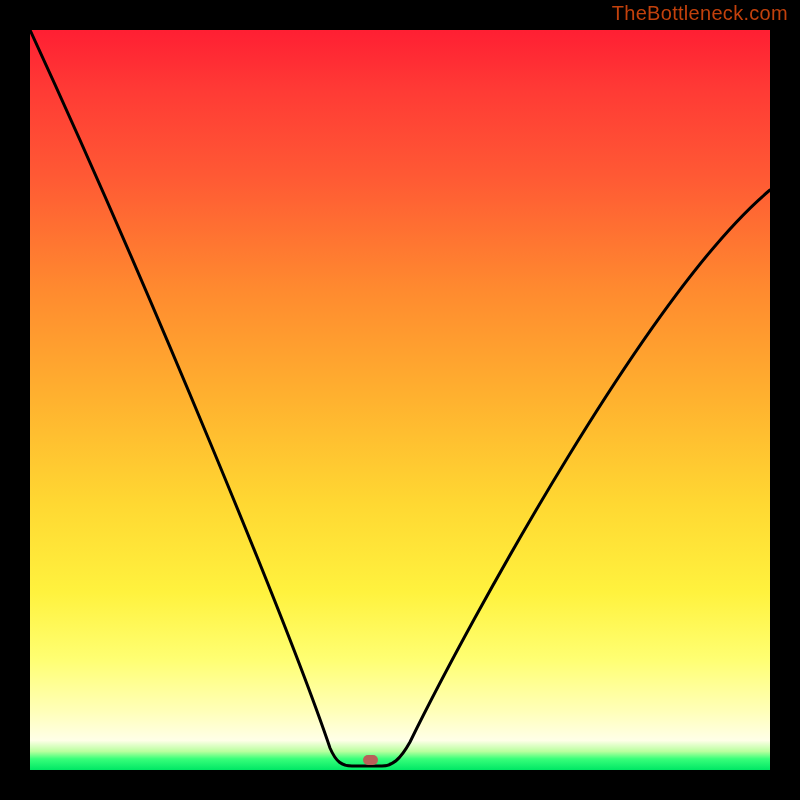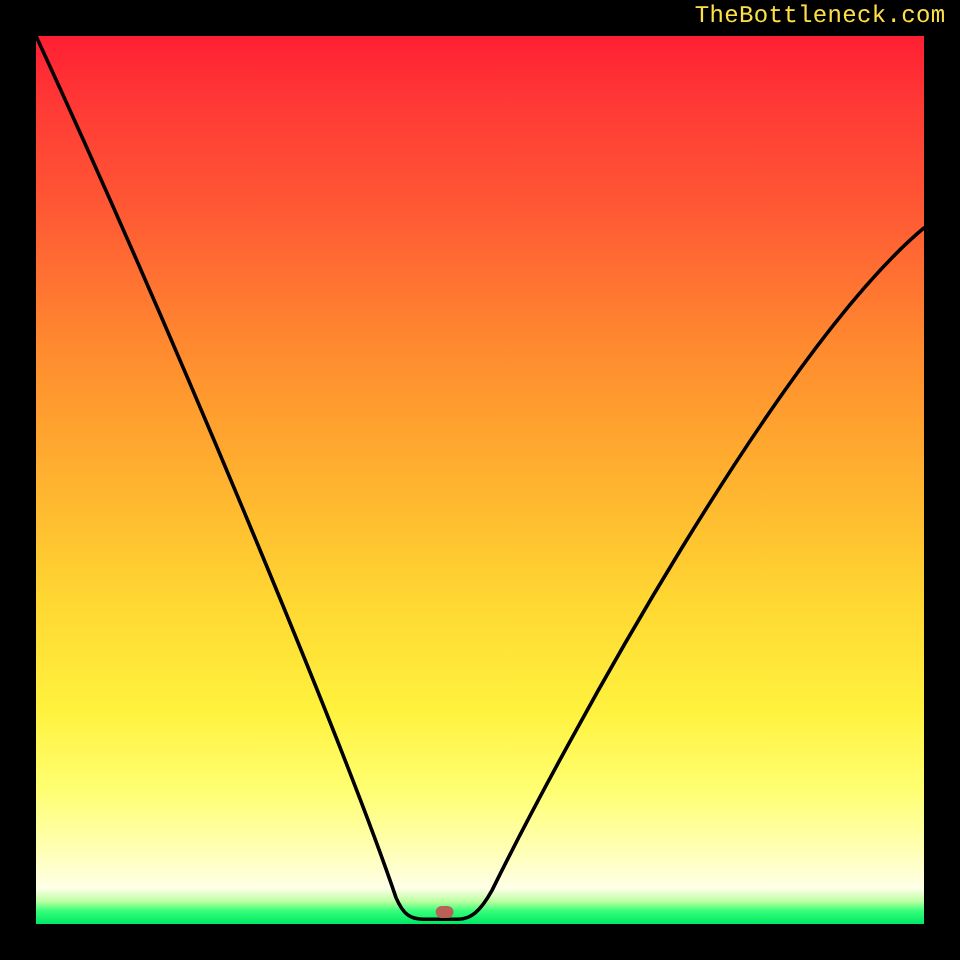--- a/index.html
+++ b/index.html
@@ -13,26 +13,25 @@
   }
   .stage {
     position: relative;
     width: 800px;
     height: 800px;
   }
   .watermark {
     position: absolute;
     top: 2px;
     right: 12px;
-    color: #fde047;
+    color: #c2410c;
     font-size: 20px;
     font-weight: 500;
     letter-spacing: 0.3px;
     user-select: none;
-    font-family: Liberation Mono, monospace;
   }
   .plot-area {
     position: absolute;
     left: 30px;
     top: 30px;
     width: 740px;
     height: 740px;
     overflow: hidden;
   }
   .gradient-bg {

